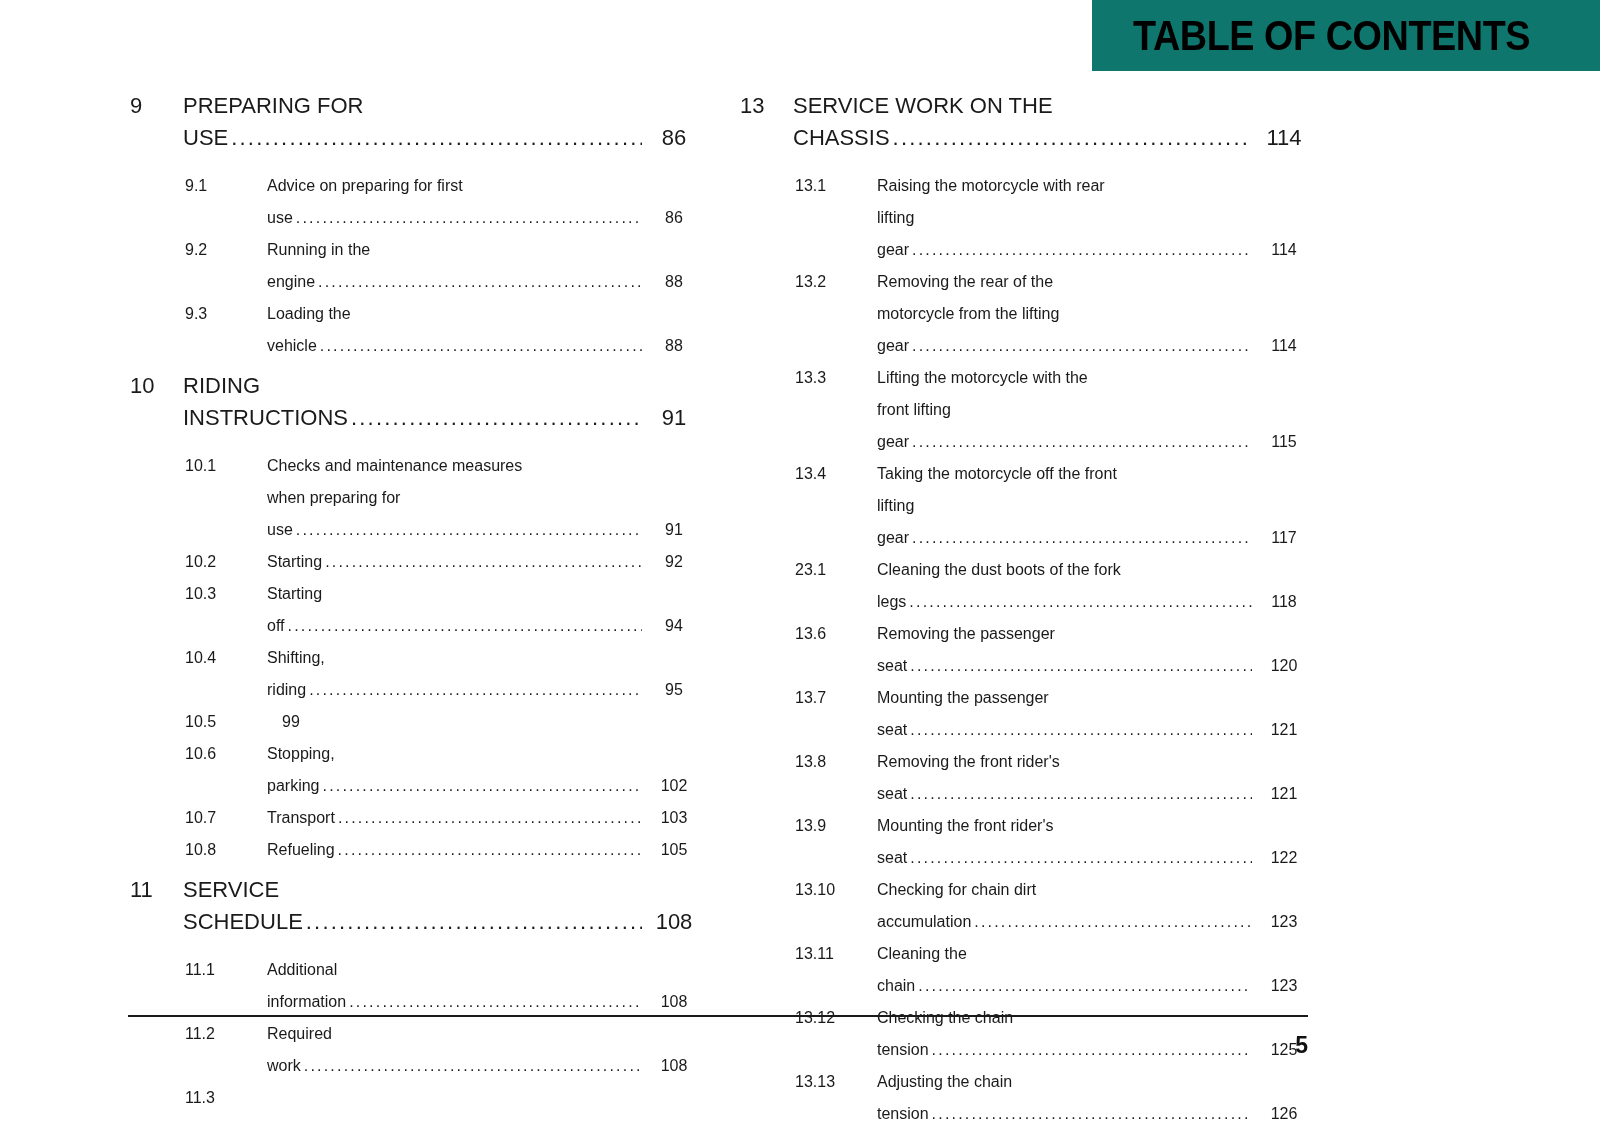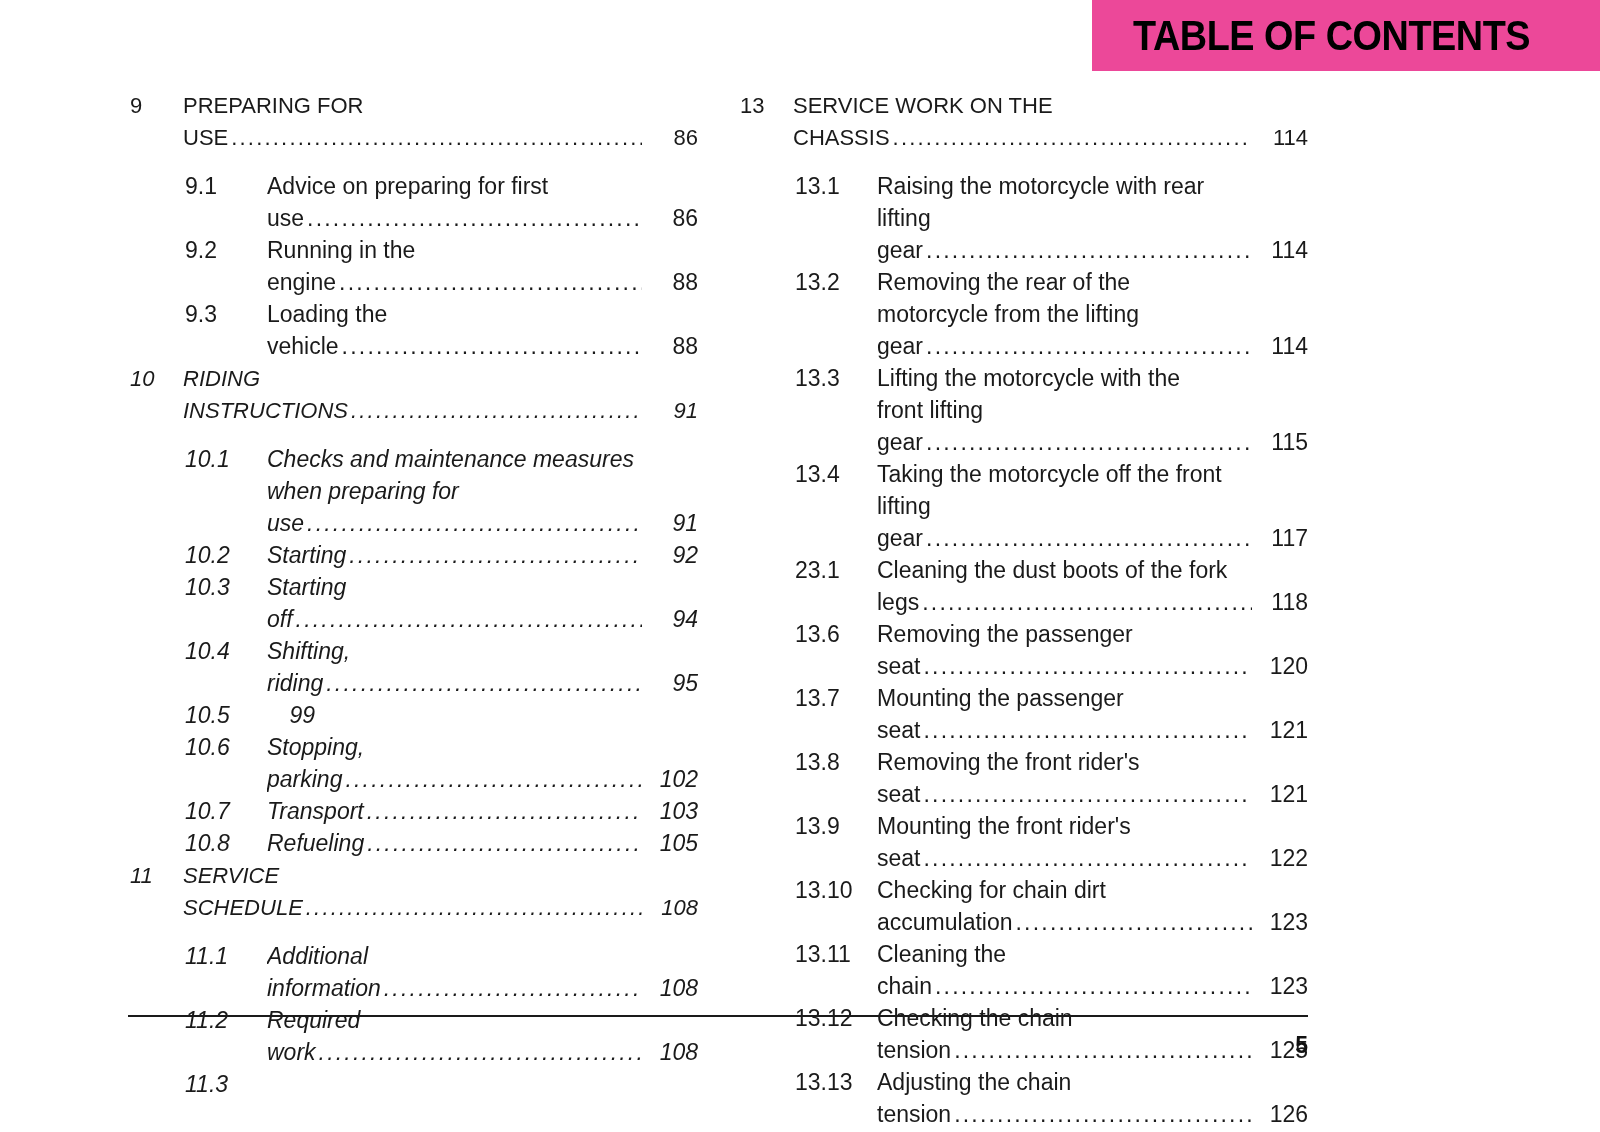--- a/index.html
+++ b/index.html
@@ -13,21 +13,21 @@
     overflow: hidden;
   }
 
   
   .banner {
     position: absolute;
     left: 1092px;
     top: 0;
     width: 508px;
     height: 71px;
-    background: #ec4899;
+    background: #0f766e;
     display: flex;
     align-items: center;
     justify-content: flex-end;
     padding-right: 70px;
     box-sizing: border-box;
   }
   .banner h1 {
     margin: 0;
     font-size: 42px;
     font-weight: 700;
@@ -42,25 +42,25 @@
   .content {
     position: absolute;
     left: 130px;
     top: 90px;
     width: 1178px;
     display: flex;
     gap: 42px;
   }
   .col { flex: 0 0 568px; width: 568px; }
 
-  .chapter + .chapter { margin-top: 1px; font-style: italic; }
+  .chapter + .chapter { margin-top: 8px; }
 
   .row {
     display: flex;
-    font-size: 23px;
+    font-size: 16px;
     line-height: 32px;
   }
   .chapter-row { font-size: 22px; margin-bottom: 16px; }
 
   .row .num { flex: 0 0 53px; }
   .row.sub { padding-left: 55px; }
   .row.sub .num { flex: 0 0 82px; }
 
   .title {
     flex: 1;
@@ -72,21 +72,21 @@
 
   .leader { white-space: nowrap; }
   .leader::after {
     content: "..........................................................................................................................................................";
     letter-spacing: 2.2px;
     padding-left: 3px;
   }
 
   .page {
     flex: 0 0 48px;
-    text-align: right;
+    text-align: center;
     align-self: flex-end;
   }
 
   
   .footer-rule {
     position: absolute;
     left: 128px;
     top: 1015px;
     width: 1180px;
     height: 2px;

